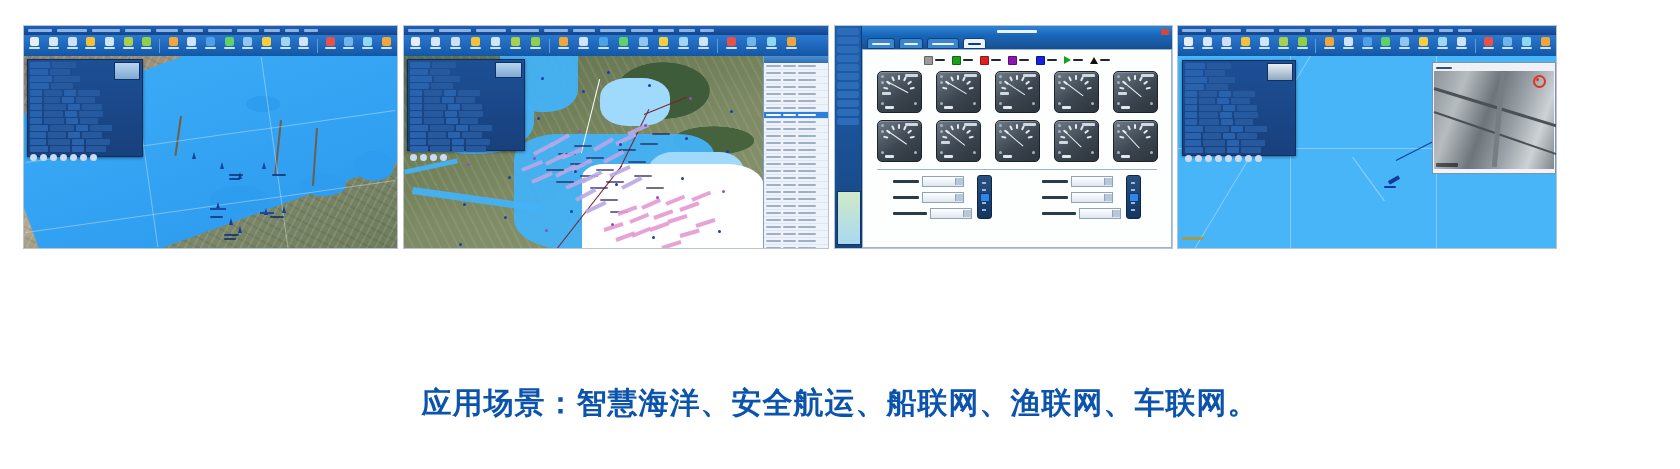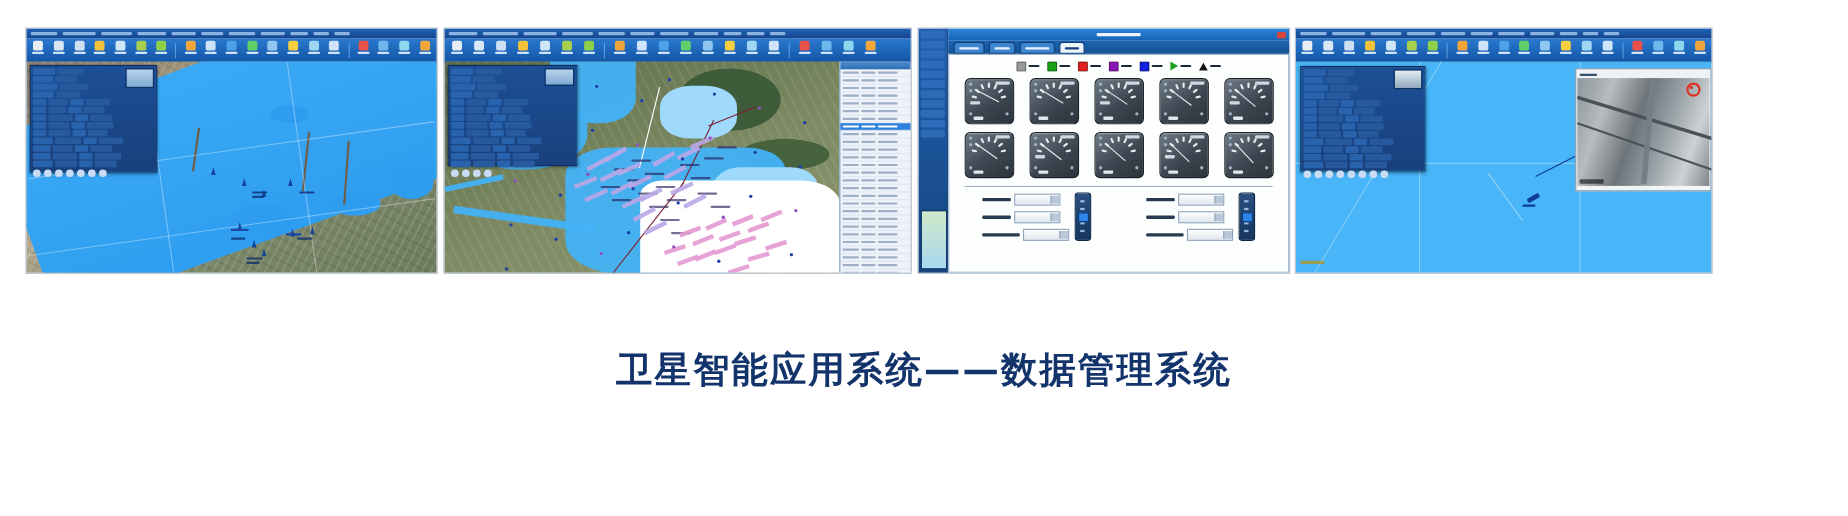--- a/index.html
+++ b/index.html
@@ -1335,15 +1335,15 @@
           <div class="camrail" style="left:0;top:16px;width:140px;height:3px;transform:rotate(17deg);"></div>
           <div class="camrail" style="left:0;top:40px;width:140px;height:2px;transform:rotate(19deg);"></div>
           <div class="camrail" style="left:62px;top:0;width:5px;height:96px;transform:rotate(5deg);background:#767d83;"></div>
           <div class="camrec" style="right:8px;top:4px;"></div>
           <div class="camstamp"></div>
         </div>
       </div>
     </div>
   </div>
 
-  <h1 class="title">卫星智能应用系统——数据管理系统</h1>
+  <h2 class="subtitle">应用场景：智慧海洋、安全航运、船联网、渔联网、车联网。</h2>
 
 </div>
 
 </body></html>

